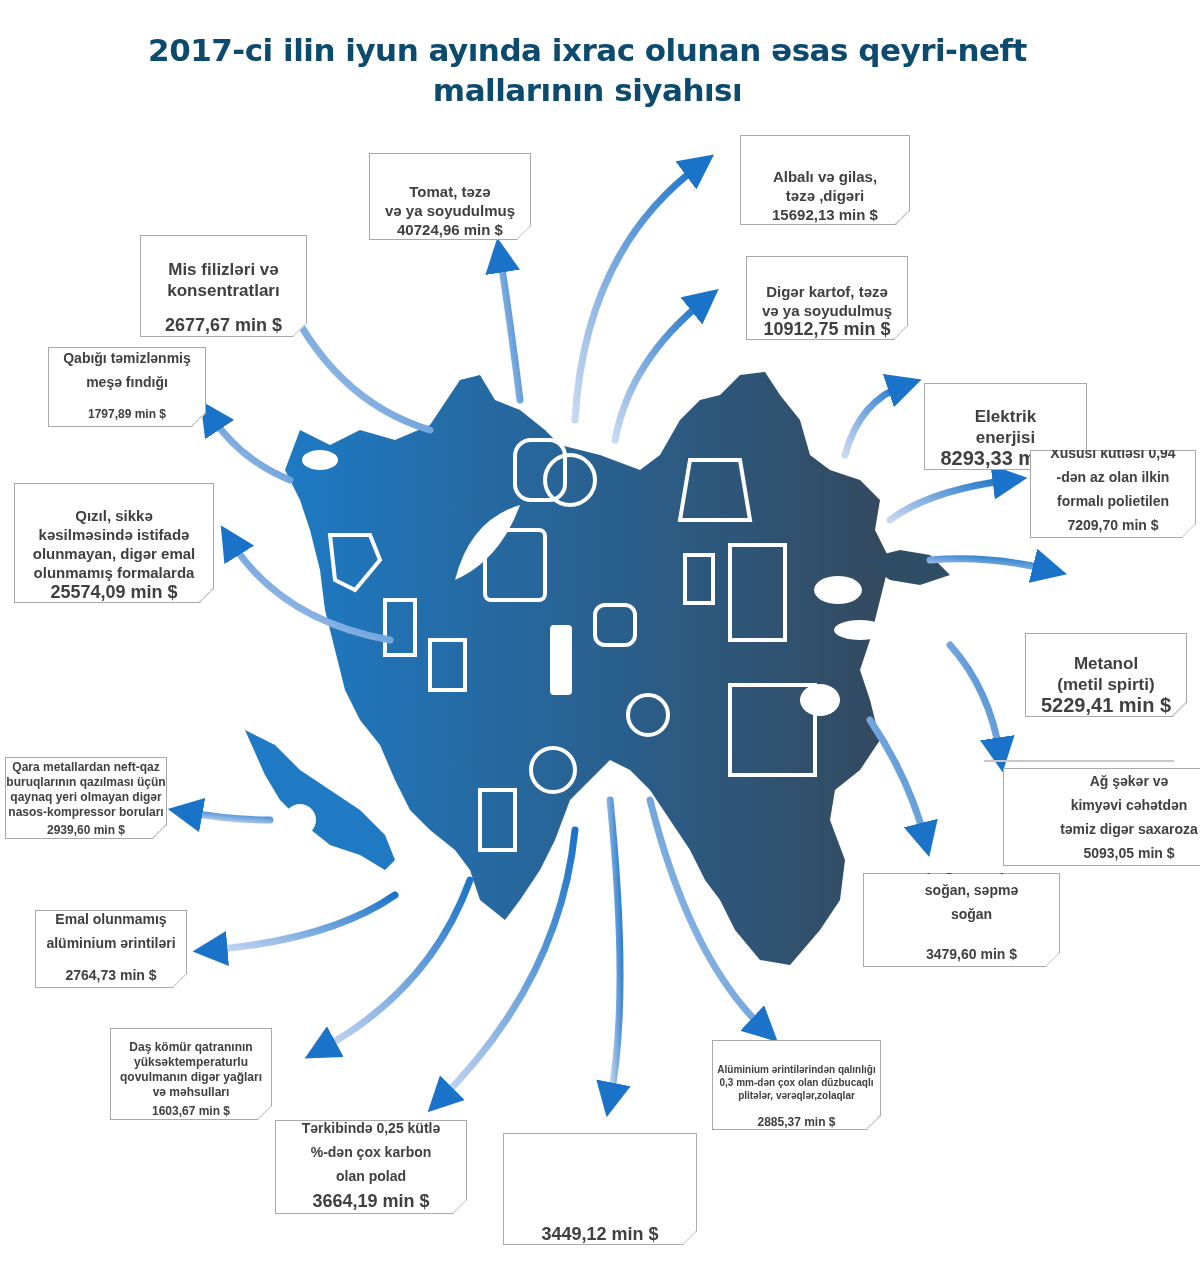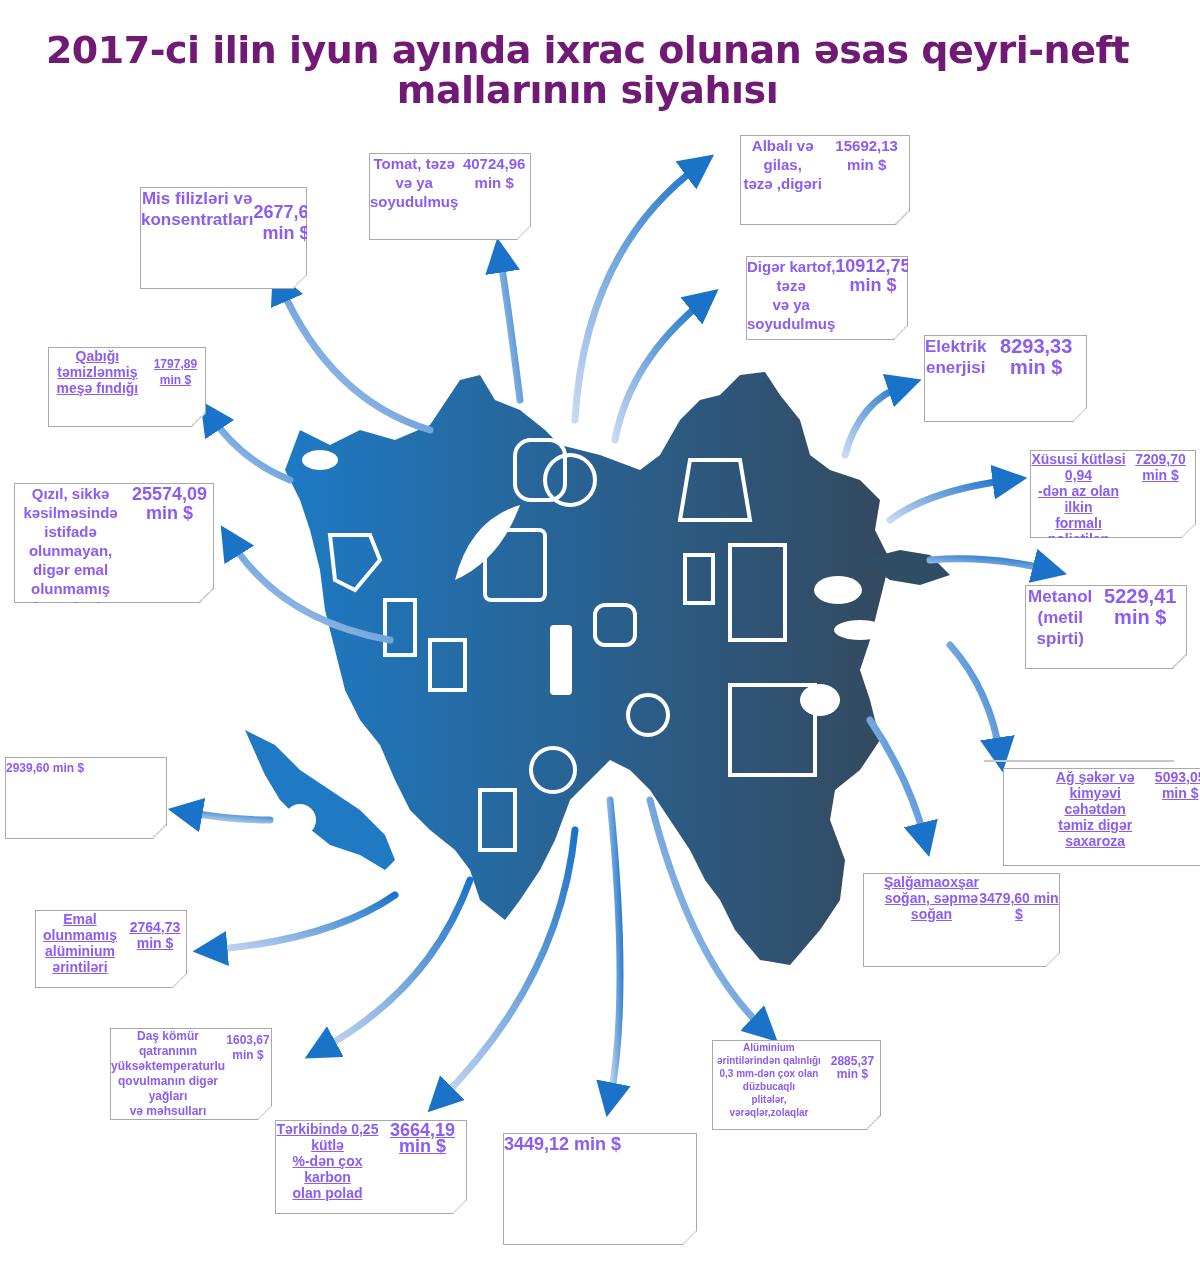--- a/index.html
+++ b/index.html
@@ -1,34 +1,34 @@
 <!DOCTYPE html>
 <html><head>
 <meta charset="utf-8">
 <style>
   html, body { margin:0; padding:0; background:#ffffff; }
   body { width:1200px; height:1273px; position:relative; overflow:hidden;
          font-family:"Liberation Sans", sans-serif; }
   .title { position:absolute; left:0; top:30px; width:1175px; text-align:center;
-           font-family:"DejaVu Sans", sans-serif; font-weight:bold; font-size:38px;
-           line-height:40px; color:#701a75; letter-spacing:-0.5px; }
+           font-family:"DejaVu Sans", sans-serif; font-weight:bold; font-size:31px;
+           line-height:40px; color:#0c4a6e; letter-spacing:-0.5px; }
   .title span { display:block; }
   svg.bg { position:absolute; left:0; top:0; }
   .box { position:absolute; background:#ffffff; border:1px solid #a9a9a9;
          box-shadow:1px 1px 2px rgba(0,0,0,0.15);
-         color:#8b5cf6; font-weight:bold; text-align:center;
-         display:flex; flex-direction:row; justify-content:space-between;
+         color:#404040; font-weight:bold; text-align:center;
+         display:flex; flex-direction:column; justify-content:flex-end;
          clip-path: polygon(0 0, 100% 0, 100% calc(100% - 14px), calc(100% - 14px) 100%, 0 100%); }
   .box::after { content:""; position:absolute; right:0; bottom:0; width:14px; height:14px;
          background:linear-gradient(135deg, transparent 50%, #cfcfcf 50%, #e9e9e9 100%); }
   .box .lbl { white-space:pre-line; }
   .box .val { margin-top:6px; }
-  .s14 { font-size:14px; line-height:16px;text-decoration:underline; }
+  .s14 { font-size:14px; line-height:24px; }
   .s15 { font-size:15px; line-height:19px; }
-  .s17 { font-size:17px; line-height:21px; }
+  .s17 { font-size:17px; line-height:21px;margin-top:48px; }
   .s12 { font-size:12px; line-height:15px; }
   .s10 { font-size:10px; line-height:13px; }
   .v18 { font-size:18px; }
   .v20 { font-size:20px; }
   .v12 { font-size:12px; }
   .hline { position:absolute; left:984px; top:760px; width:190px; height:2px; background:#c8c8c8; }
 </style>
 </head>
 <body>
 
@@ -201,20 +201,24 @@
   <div class="val" style="margin-top:4px">1603,67 min $</div>
 </div>
 
 <div class="box s14" style="left:35px;top:910px;width:150px;height:76px;">
   <div class="lbl">Emal olunmamış
 alüminium ərintiləri</div>
   <div class="val" style="margin-top:8px">2764,73 min $</div>
 </div>
 
 <div class="box s12" style="left:5px;top:757px;width:160px;height:80px;">
+  <div class="lbl">Qara metallardan neft-qaz
+buruqlarının qazılması üçün
+qaynaq yeri olmayan digər
+nasos-kompressor boruları</div>
   <div class="val" style="margin-top:3px">2939,60 min $</div>
 </div>
 
 <div class="box s15" style="left:14px;top:483px;width:198px;height:118px;">
   <div class="lbl">Qızıl, sikkə
 kəsilməsində istifadə
 olunmayan, digər emal
 olunmamış formalarda</div>
   <div class="val v18" style="margin-top:1px">25574,09 min $</div>
 </div>

